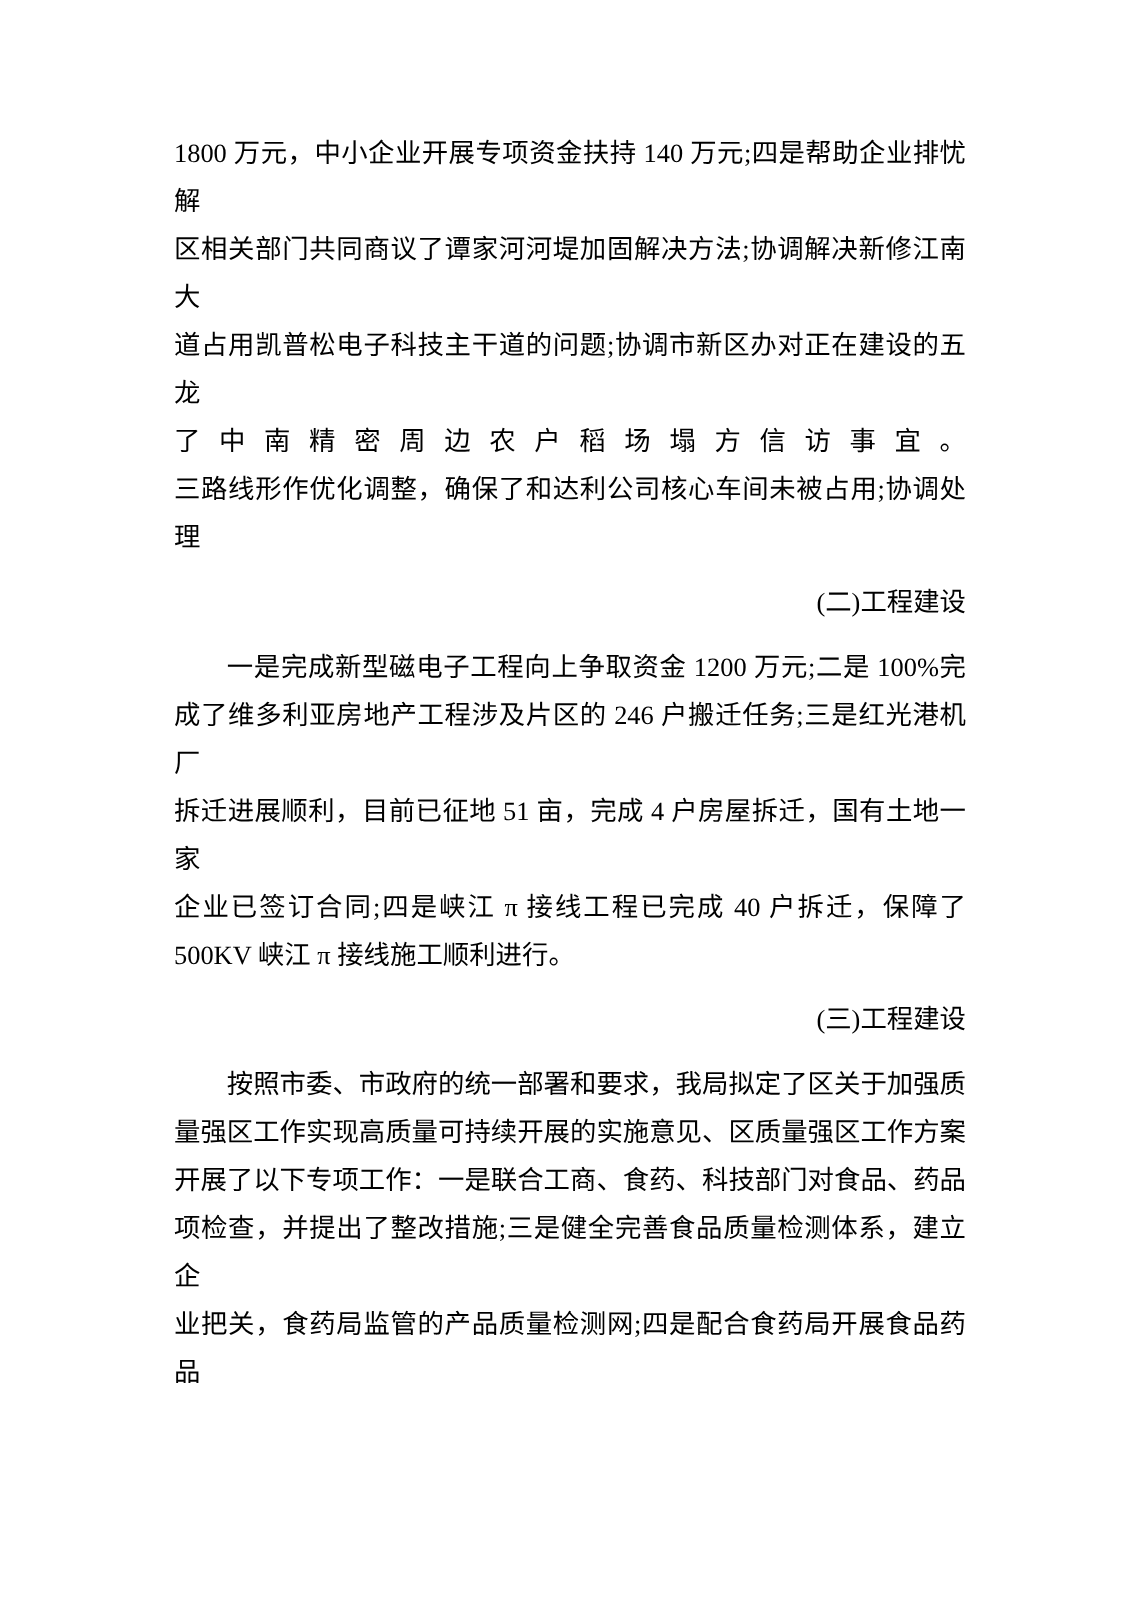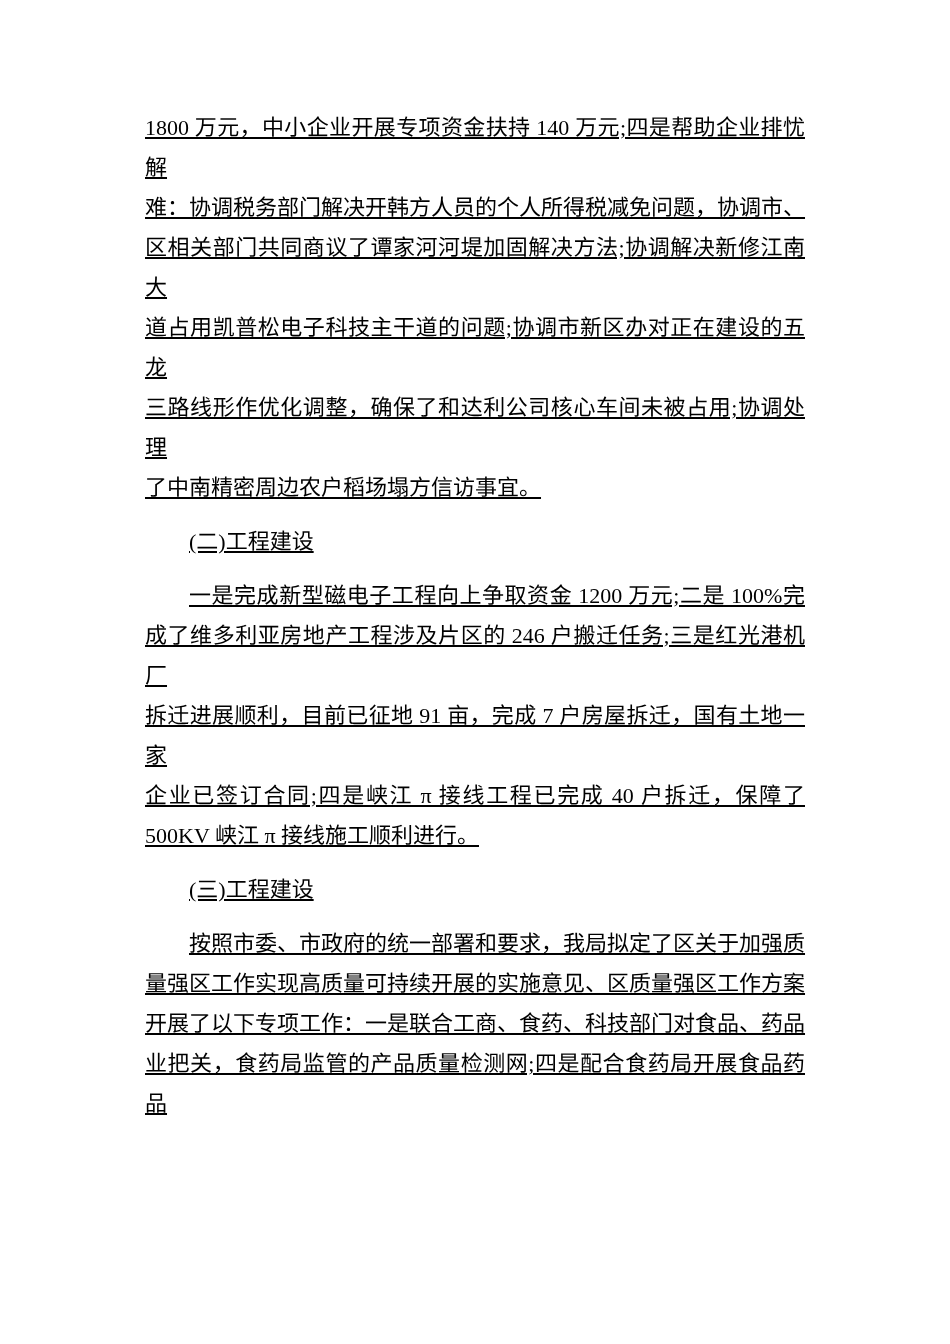--- a/index.html
+++ b/index.html
@@ -16,71 +16,70 @@
     padding: 108px 145px 0 145px;
     background: #ffffff;
     color: #000000;
     font-family: "Liberation Serif", "DejaVu Serif", serif;
     font-size: 22px;
     line-height: 40px;
     overflow: hidden;
   }
   .para {
     margin: 0 0 14px 0;
-    text-decoration: underline;
   }
   .para:last-child {
     margin-bottom: 0;
   }
   .line {
     text-align: justify;
     text-align-last: justify;
     -moz-text-align-last: justify;
   }
   
   .para.body .line:last-child {
     text-align-last: left;
     -moz-text-align-last: left;
   }
   
   .para.indented .line:first-child {
     text-indent: 2em;
   }
   .para.heading {
     text-indent: 2em;
-    text-align: left;
+    text-align: right;
   }
 </style>
 </head>
 <body>
 
 <div class="page">
 
   <div class="para body continuation">
     <div class="line">1800 万元，中小企业开展专项资金扶持 140 万元;四是帮助企业排忧解</div>
-    <div class="line">难：协调税务部门解决开韩方人员的个人所得税减免问题，协调市、</div>
     <div class="line">区相关部门共同商议了谭家河河堤加固解决方法;协调解决新修江南大</div>
     <div class="line">道占用凯普松电子科技主干道的问题;协调市新区办对正在建设的五龙</div>
+    <div class="line">了中南精密周边农户稻场塌方信访事宜。</div>
     <div class="line">三路线形作优化调整，确保了和达利公司核心车间未被占用;协调处理</div>
-    <div class="line">了中南精密周边农户稻场塌方信访事宜。</div>
   </div>
 
   <div class="para heading">(二)工程建设</div>
 
   <div class="para body indented">
     <div class="line">一是完成新型磁电子工程向上争取资金 1200 万元;二是 100%完</div>
     <div class="line">成了维多利亚房地产工程涉及片区的 246 户搬迁任务;三是红光港机厂</div>
-    <div class="line">拆迁进展顺利，目前已征地 91 亩，完成 7 户房屋拆迁，国有土地一家</div>
+    <div class="line">拆迁进展顺利，目前已征地 51 亩，完成 4 户房屋拆迁，国有土地一家</div>
     <div class="line">企业已签订合同;四是峡江 π 接线工程已完成 40 户拆迁，保障了</div>
     <div class="line">500KV 峡江 π 接线施工顺利进行。</div>
   </div>
 
   <div class="para heading">(三)工程建设</div>
 
   <div class="para body indented">
     <div class="line">按照市委、市政府的统一部署和要求，我局拟定了区关于加强质</div>
     <div class="line">量强区工作实现高质量可持续开展的实施意见、区质量强区工作方案</div>
     <div class="line">开展了以下专项工作：一是联合工商、食药、科技部门对食品、药品</div>
+    <div class="line">项检查，并提出了整改措施;三是健全完善食品质量检测体系，建立企</div>
     <div class="line">业把关，食药局监管的产品质量检测网;四是配合食药局开展食品药品</div>
 
   </div>
 
 </div>
 
 </body></html>

